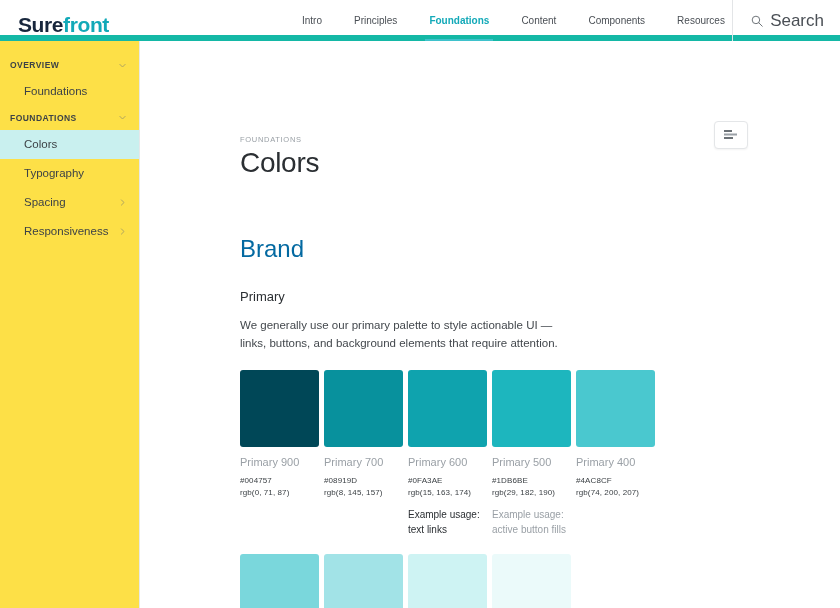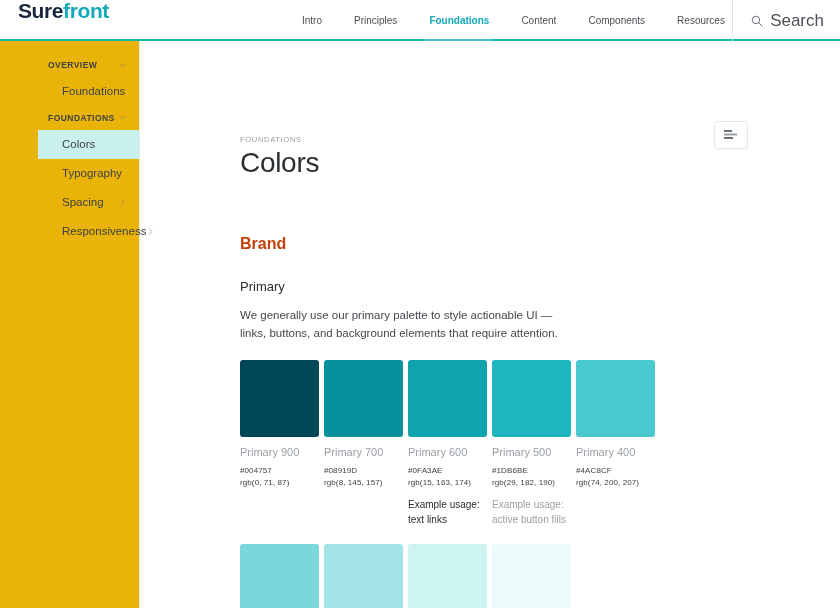--- a/index.html
+++ b/index.html
@@ -11,22 +11,22 @@
     font-family: "Liberation Sans", sans-serif;
     color: #2b2f33;
     -webkit-font-smoothing: antialiased;
   }
 
   
   .topbar {
     position: relative;
     height: 41px;
     display: flex;
-    align-items: flex-start;
-    border-bottom: 2px solid #14b8a6;
+    align-items: flex-end;
+    border-bottom: 6px solid #14b8a6;
     background: #fff;
   }
   .logo {
     margin-left: 18px;
     font-size: 21px;
     font-weight: 700;
     letter-spacing: -0.4px;
     line-height: 1;
     white-space: nowrap;
   }
@@ -77,22 +77,21 @@
 
   
   .body-wrap { display: flex; height: 567px; }
 
   
   .sidebar {
     width: 140px;
     flex: 0 0 140px;
     border-right: 1px solid #e6e8ea;
     padding-top: 12px;
-    background: #eab308;
-    padding-left: 38px;
+    background: #fde047;
   }
   .side-section {
     display: flex;
     align-items: center;
     justify-content: space-between;
     padding: 7px 12px 7px 10px;
     cursor: pointer;
   }
   .side-section-label {
     font-size: 8.5px;
@@ -143,23 +142,23 @@
     margin-bottom: 3px;
   }
   .page-title {
     font-size: 28px;
     font-weight: 400;
     color: #2b2f33;
     letter-spacing: -0.3px;
     line-height: 1.15;
   }
   .h2 {
-    font-size: 16px;
-    font-weight: 700;
-    color: #c2410c;
+    font-size: 24px;
+    font-weight: 400;
+    color: #0369a1;
     margin-top: 56px;
   }
   .h3 {
     font-size: 13px;
     font-weight: 400;
     color: #2b2f33;
     margin-top: 26px;
   }
   .desc {
     margin-top: 13px;

